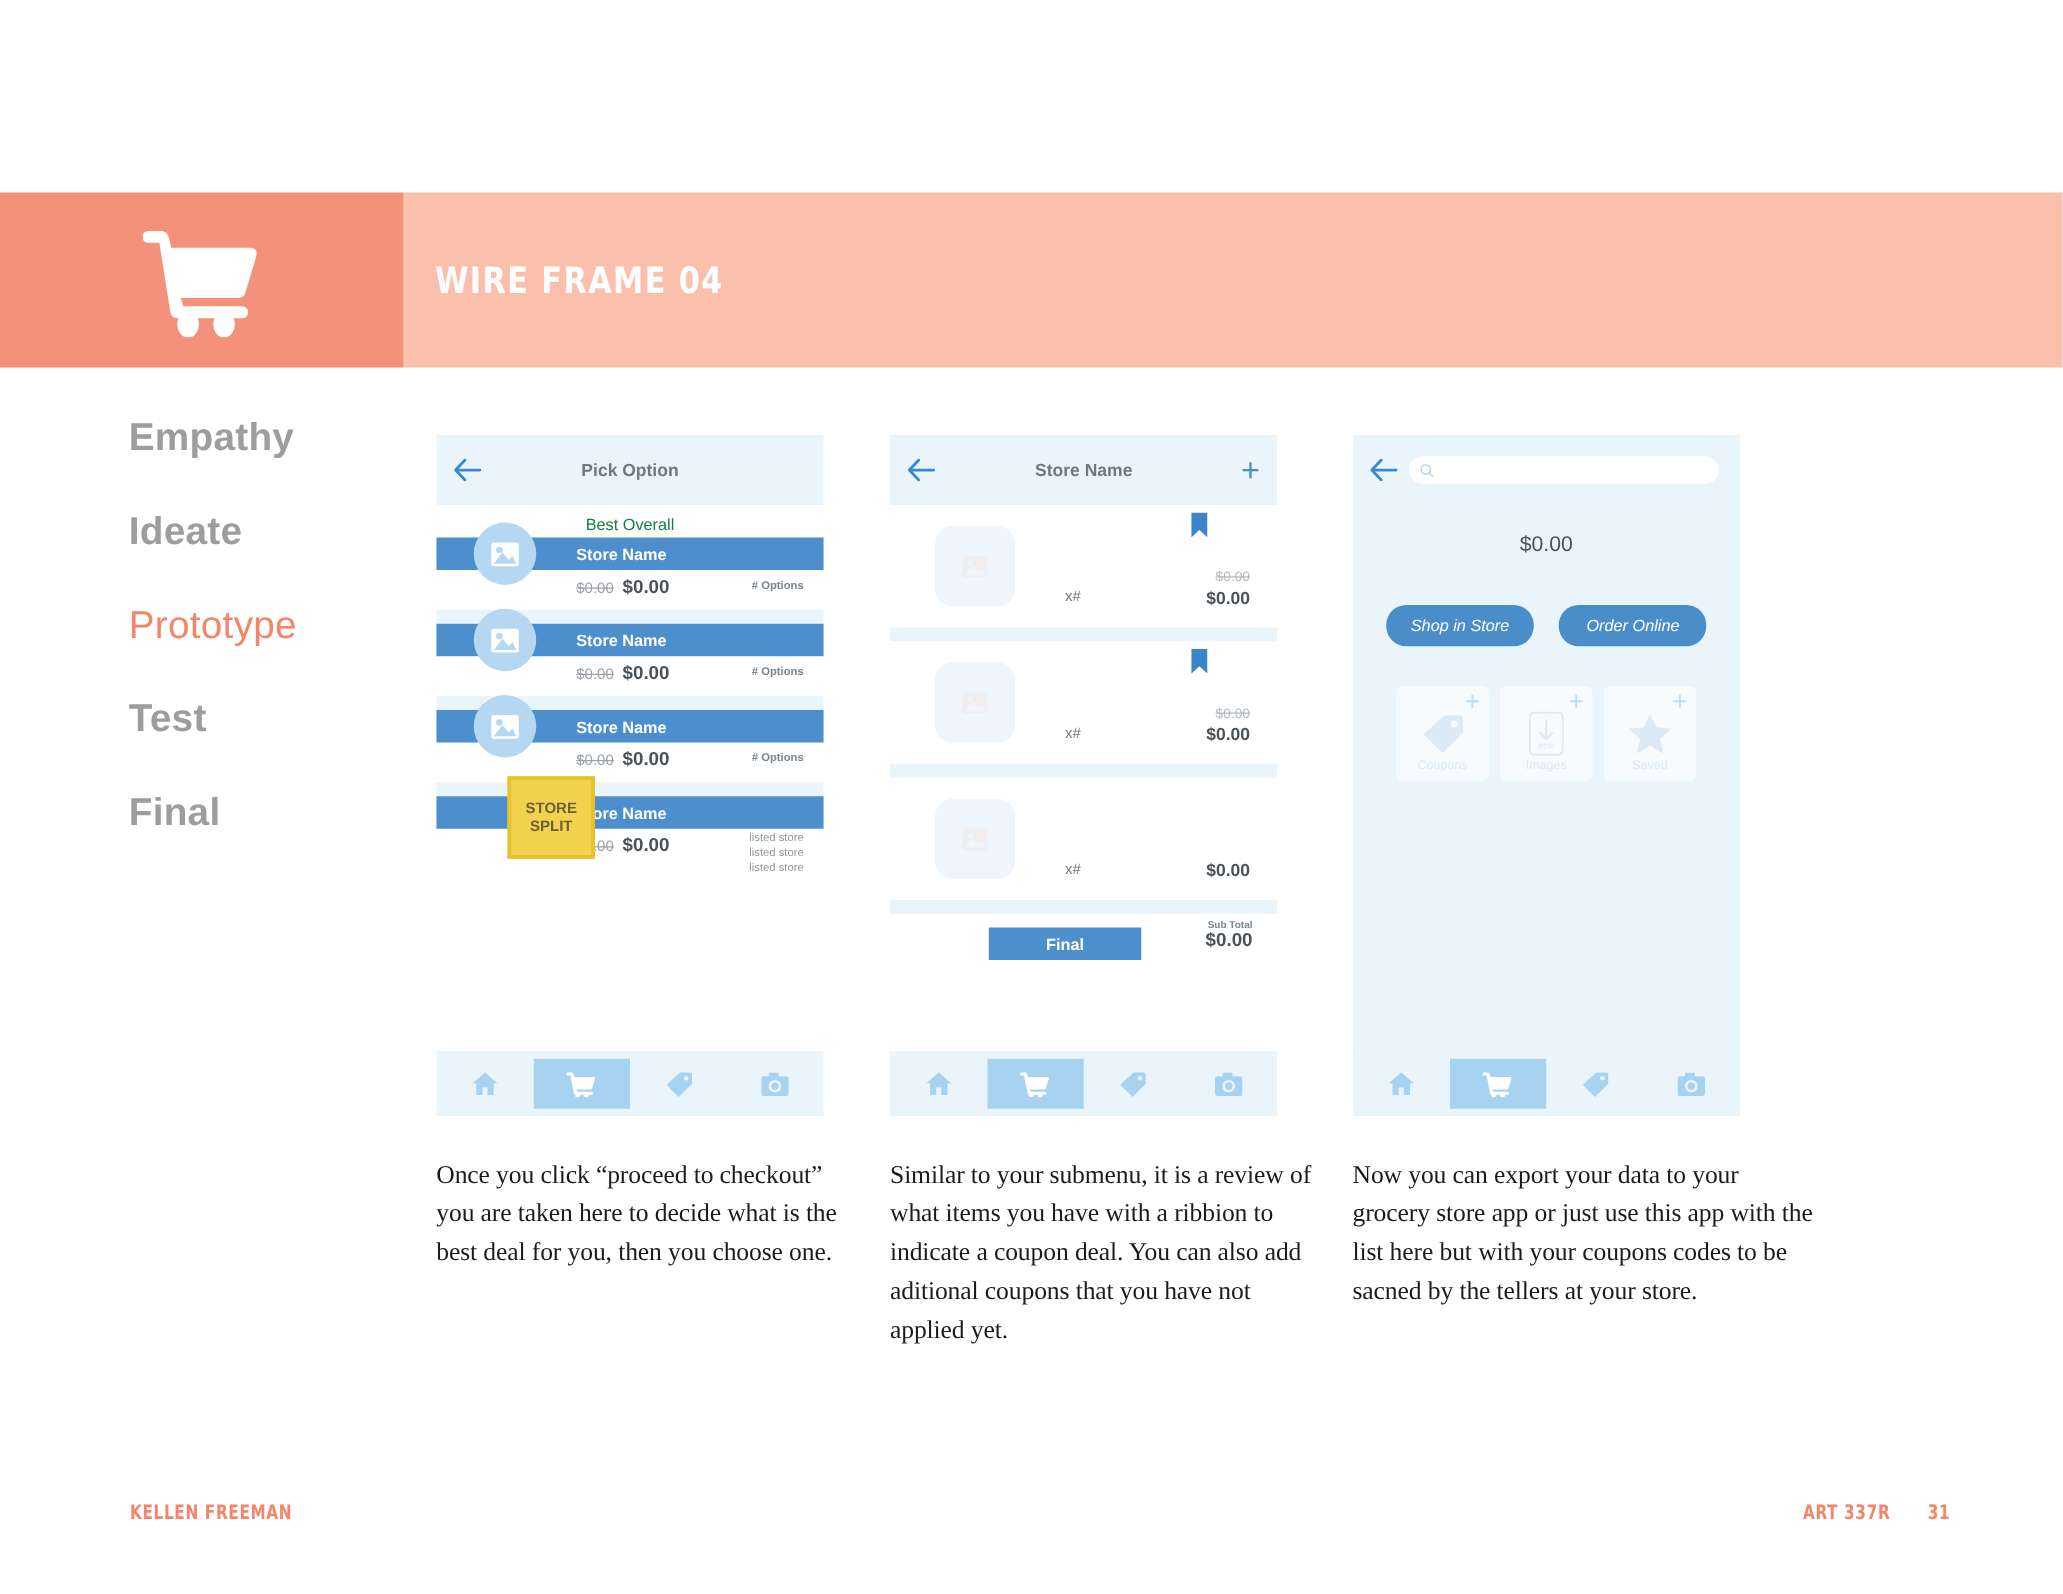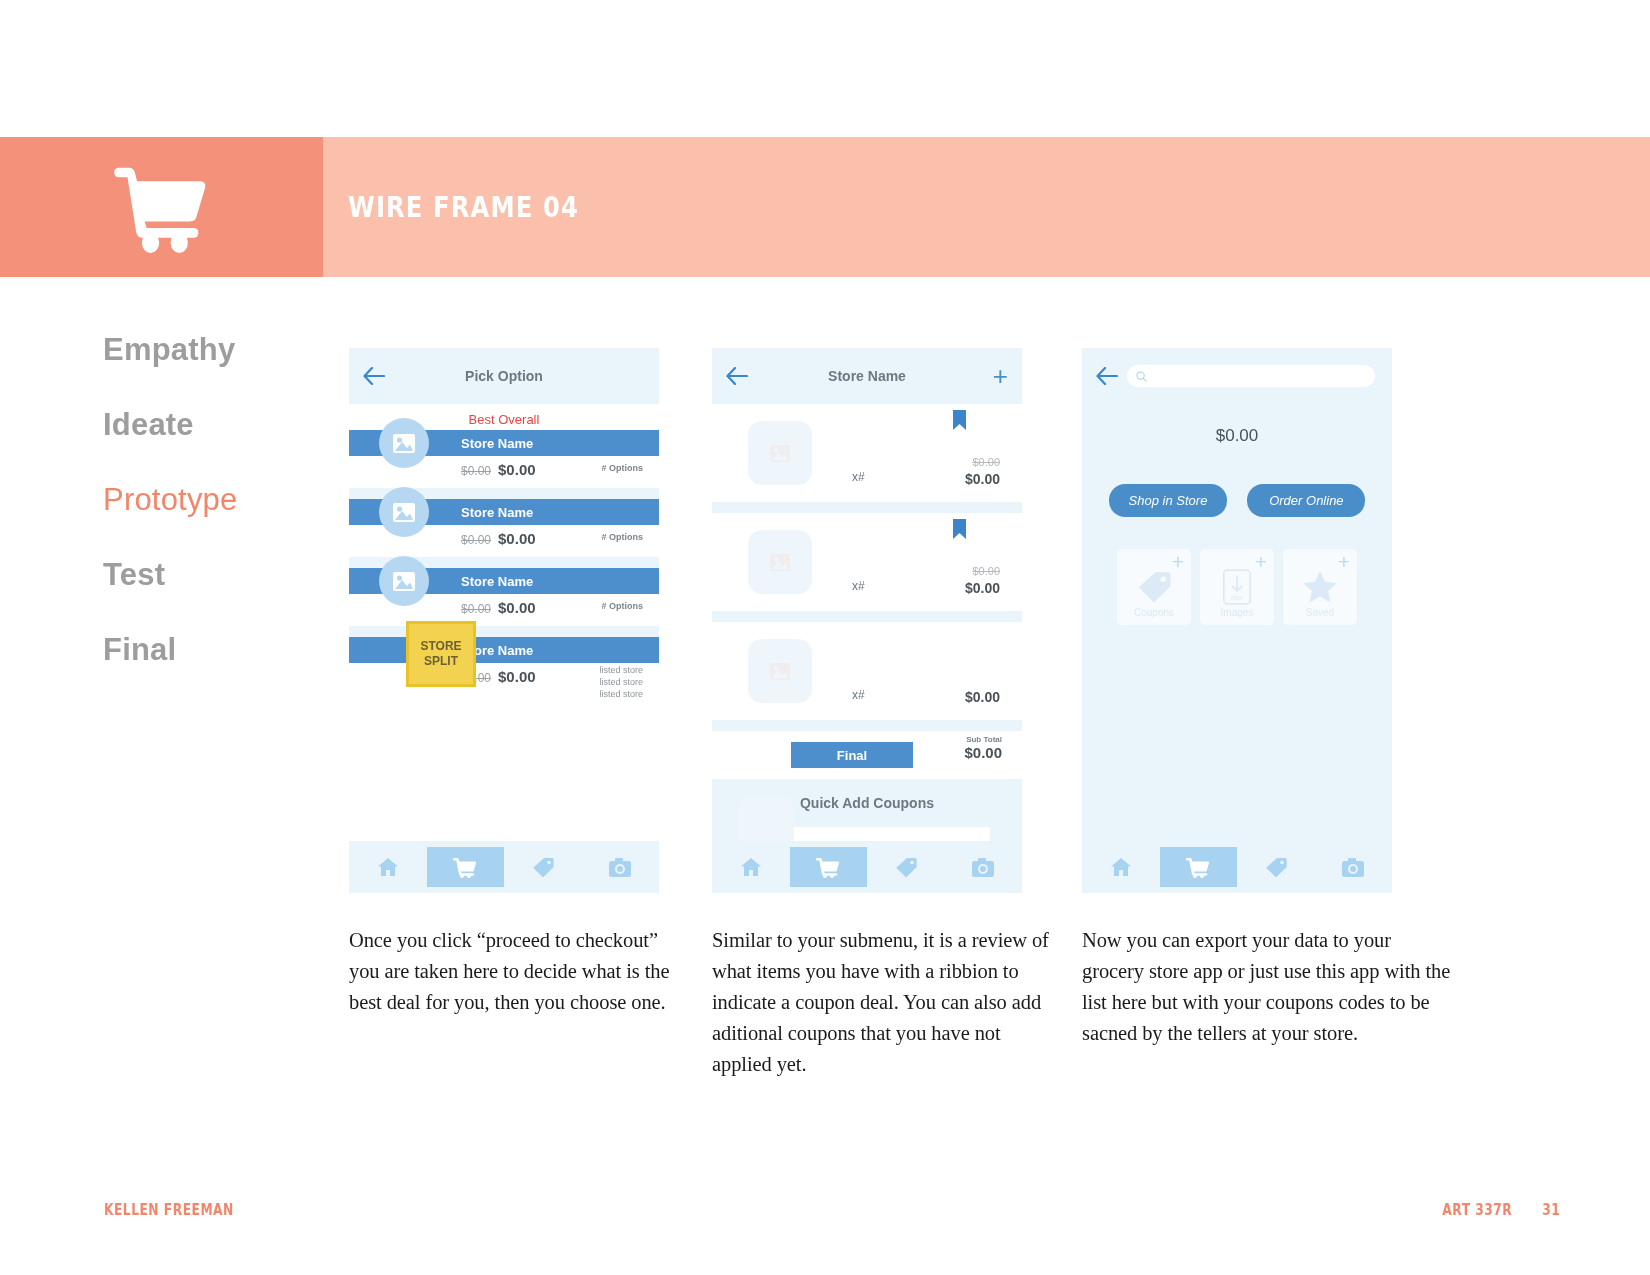--- a/index.html
+++ b/index.html
@@ -5,21 +5,21 @@
   * { box-sizing: border-box; margin: 0; padding: 0; }
   html, body {
     width: 1650px; height: 1275px;
     background: #ffffff;
     font-family: "Liberation Sans", sans-serif;
     overflow: hidden;
   }
 
   
   .header-band {
-    position: absolute; left: 0; top: 137px;
+    position: absolute; left: 0; top: 154px;
     width: 1650px; height: 178px;
     display: flex; align-items: stretch;
   }
   .header-icon-box {
     width: 323px; height: 140px;
     background: #f3917a;
     display: flex; align-items: center; justify-content: center;
   }
   .cart-logo { width: 96px; height: 92px; display:block; }
   .header-title-box {
@@ -83,21 +83,21 @@
   .plus-btn {
     position: absolute; right: 14px; top: 50%;
     transform: translateY(-50%);
     color: #4a90c8; font-size: 26px; font-weight: 300;
     line-height: 1;
   }
 
   
   .p1-body { position: relative; }
   .best-overall {
-    text-align: center; font-size: 13px; color: #ef4444;
+    text-align: center; font-size: 13px; color: #15803d;
     padding: 8px 0 3px 0;
   }
   .store-row { position: relative; margin-bottom: 4px; }
   .store-bar {
     height: 26px; background: #4c8fcc;
     display: flex; align-items: center;
   }
   .store-bar-label {
     margin-left: 112px;
     color: #ffffff; font-size: 13px; font-weight: bold;
@@ -501,27 +501,20 @@
     <div class="row-divider"></div>
 
     <div class="p2-final-row">
       <div class="final-btn">Final</div>
       <div class="subtotal-wrap">
         <span class="subtotal-label">Sub Total</span>
         <span class="subtotal-val">$0.00</span>
       </div>
     </div>
 
-    <div class="qac-section">
-      <div class="qac-title">Quick Add Coupons</div>
-      <div class="qac-card">
-        <div class="qac-plus">+</div>
-      </div>
-      <div class="qac-thumb"></div>
-    </div>
   </div>
 
   <div class="bottom-nav">
     <div class="nav-btn">
       <svg width="22" height="20" viewBox="0 0 22 20">
         <path d="M11 1 L21 9.5 h-3 V19 h-5 v-6 h-4 v6 H4 V9.5 H1 Z"></path>
       </svg>
     </div>
     <div class="nav-btn selected">
       <svg width="24" height="21" viewBox="0 0 24 21">

